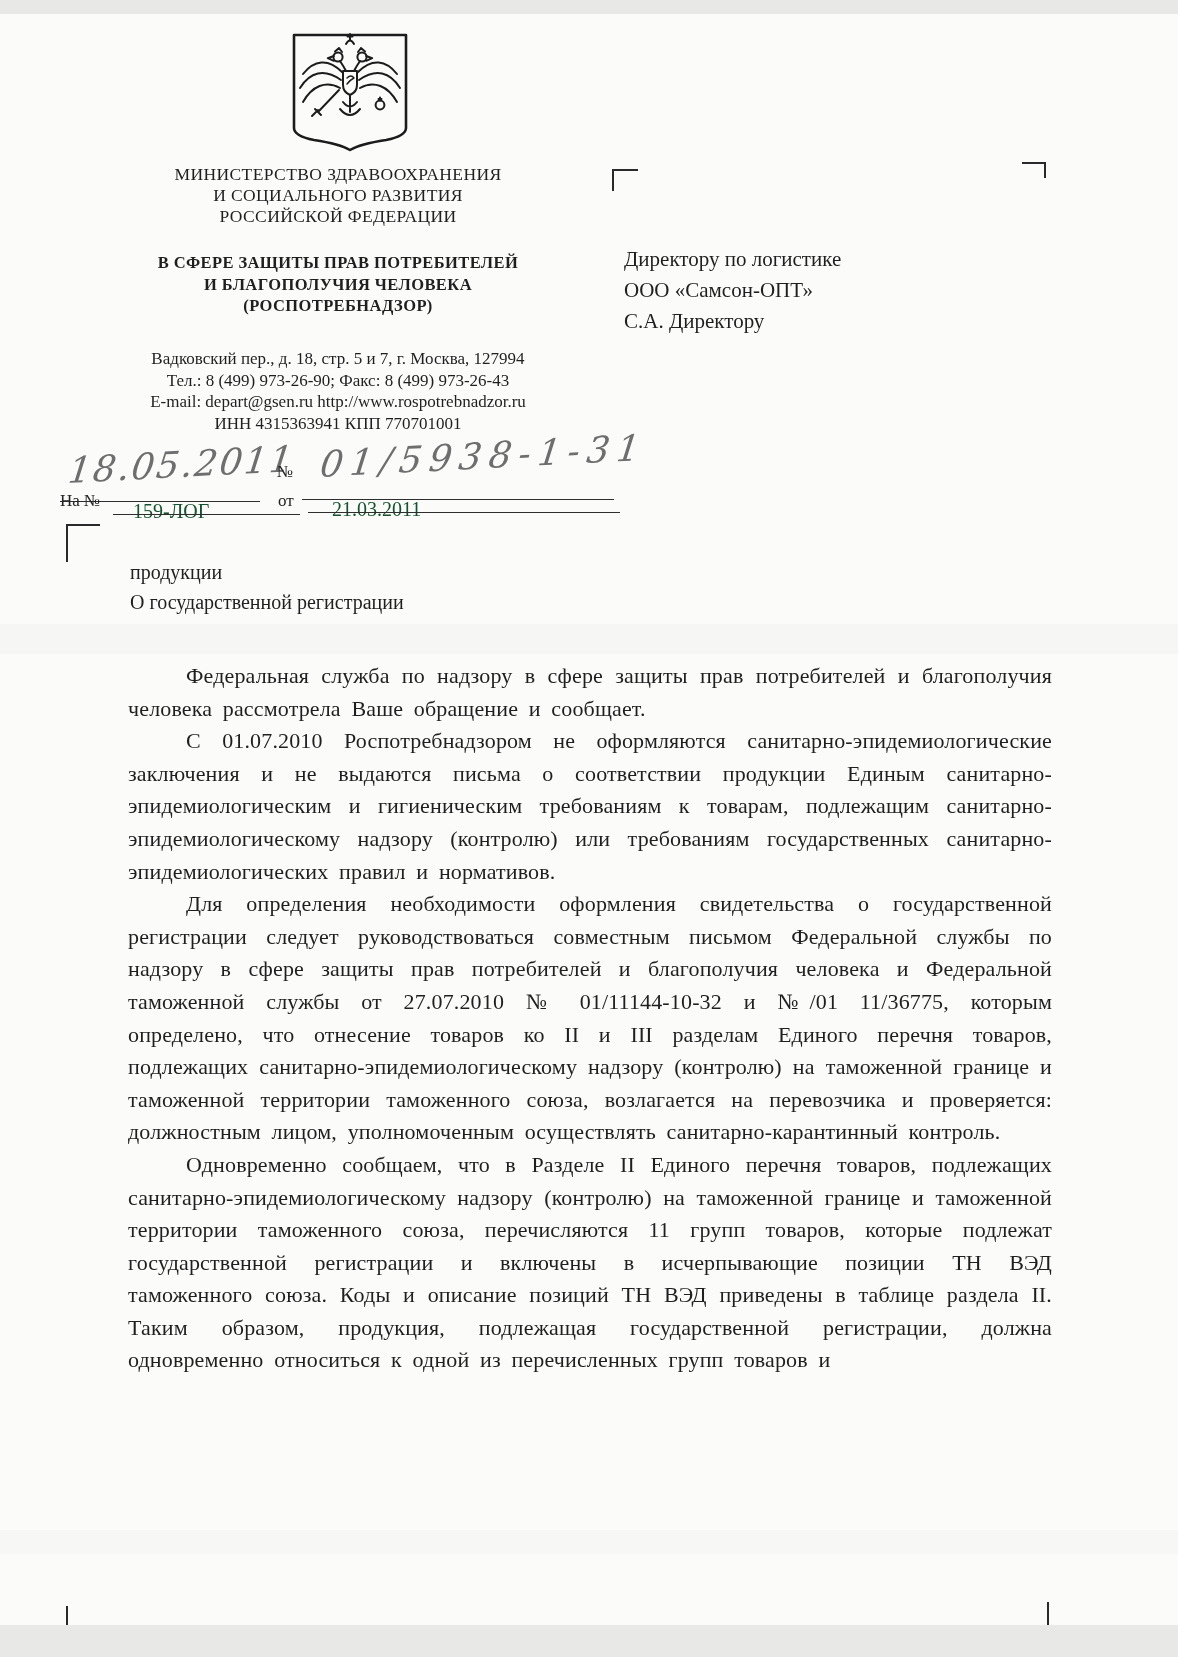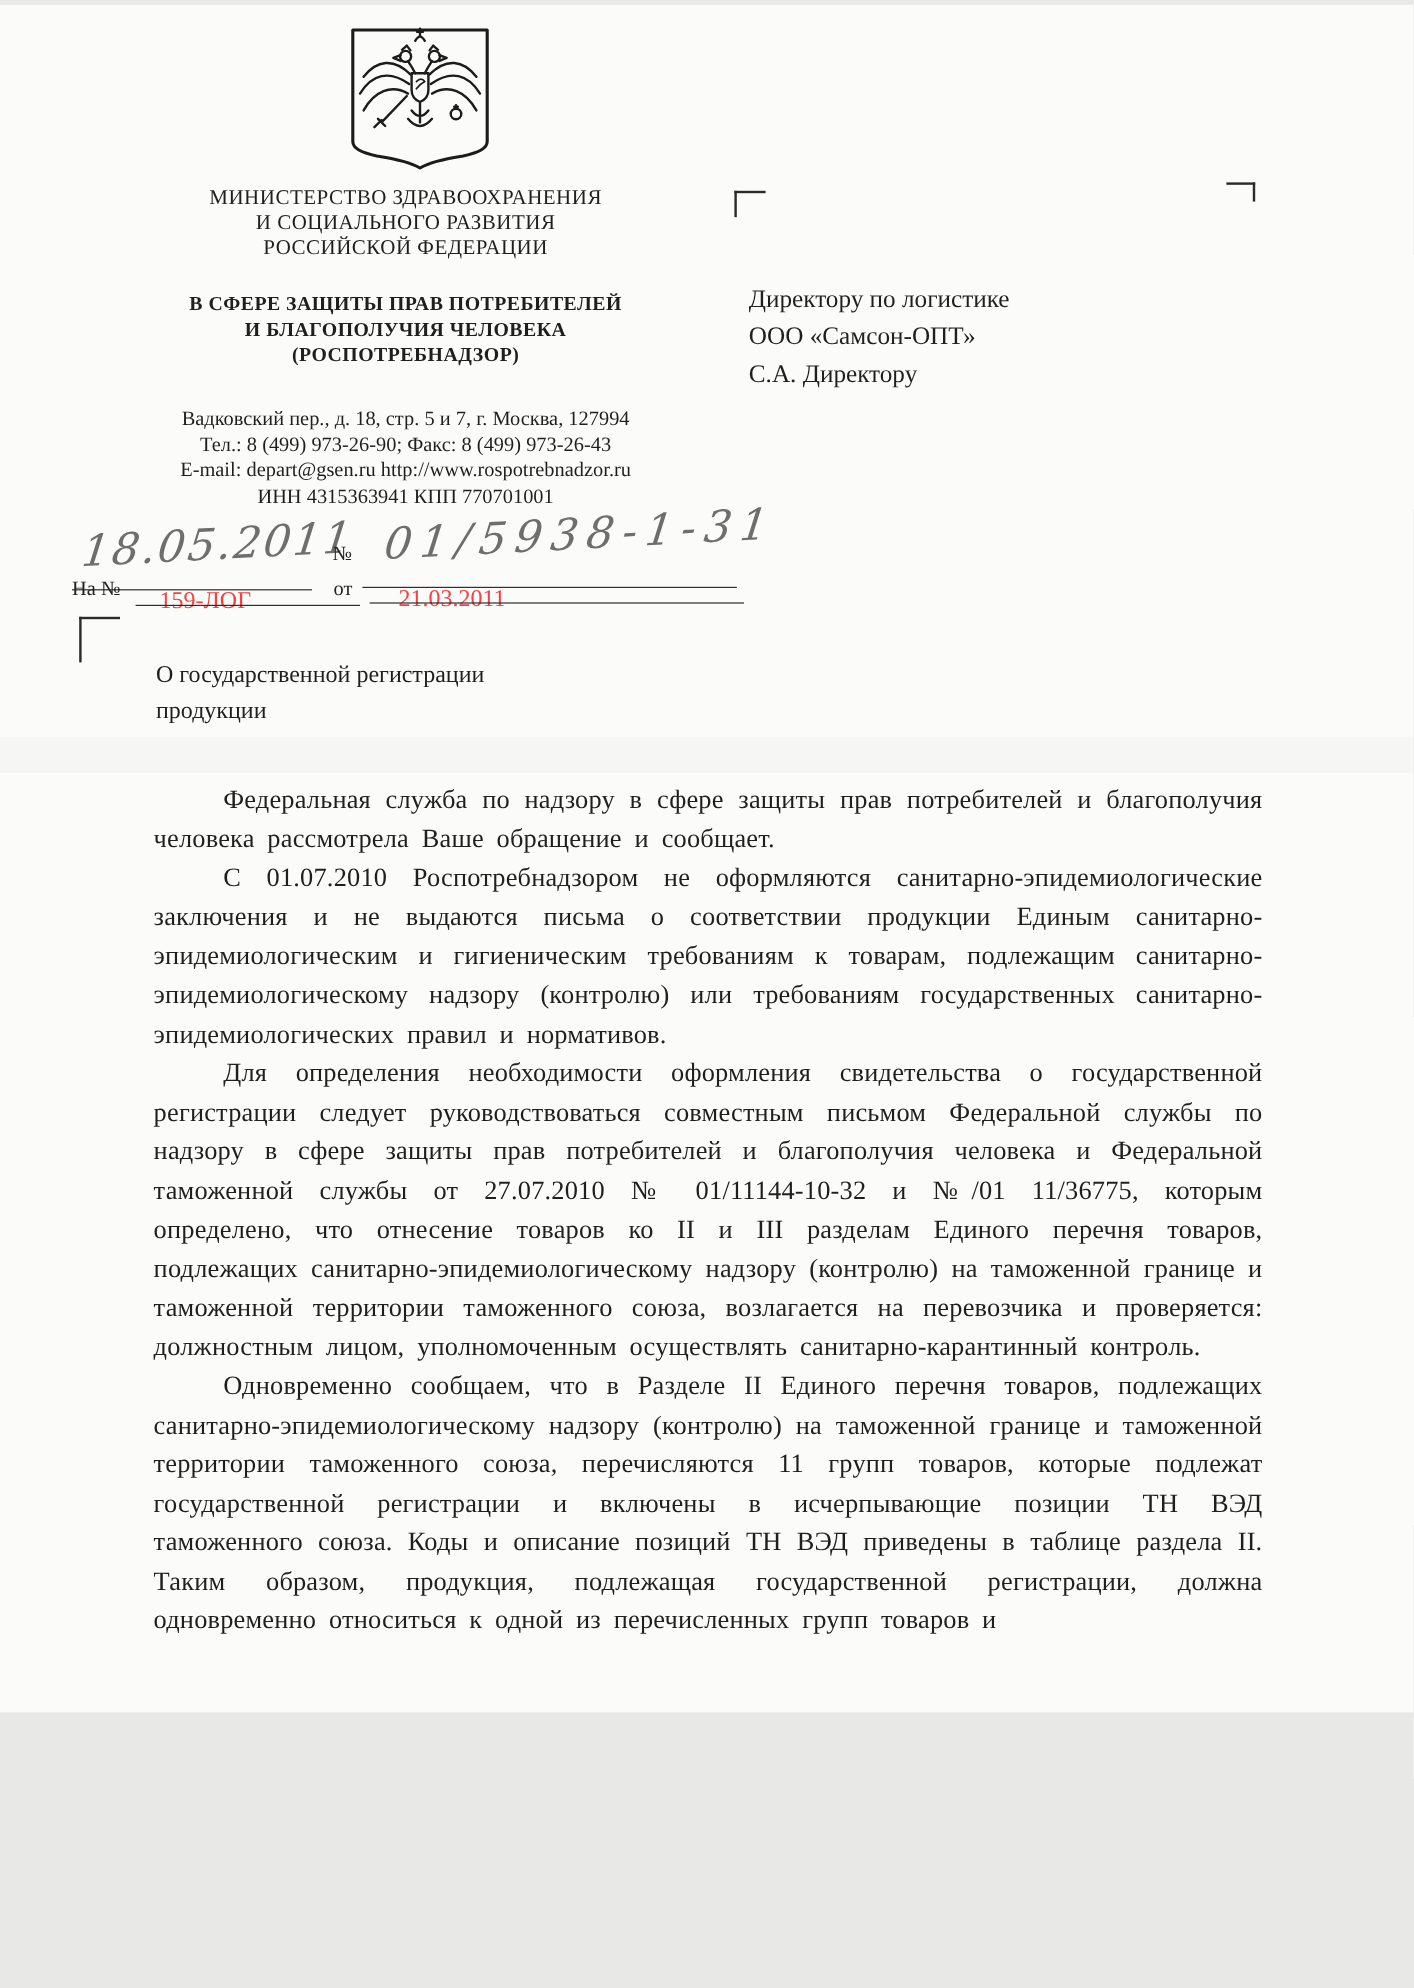--- a/index.html
+++ b/index.html
@@ -1,19 +1,19 @@
 <!DOCTYPE html>
 <html lang="ru"><head>
 <meta charset="utf-8">
 <style>
   html,body{margin:0;padding:0;background:#e8e8e6;}
   .page{
     position:relative;
-    width:1178px;height:1423px;
-    margin:4px auto;
+    width:1178px;height:1611px;
+    margin:14px auto;
     background:#fbfbf9;
     overflow:hidden;
     font-family:"Liberation Serif", serif;
     color:#1f1f1f;
   }
   
   .scan-band{position:absolute;left:0;right:0;background:#8a8a84;pointer-events:none;}
   .scan-bottom{
     position:absolute;left:0;right:0;top:1649px;height:8px;
     background:linear-gradient(90deg,#5c5c5c 0%,#3f3f3f 10%,#6b6b6b 22%,#474747 38%,#606060 52%,#424242 68%,#676767 84%,#4c4c4c 100%);
@@ -41,21 +41,21 @@
     font-style:italic;color:#6e6e6e;
     font-family:"DejaVu Serif", serif;
     transform:rotate(-3deg) skewX(-10deg);
     transform-origin:left bottom;
     white-space:nowrap;
   }
   .hand-date{left:66px;top:436px;font-size:36px;letter-spacing:2px;}
   .hand-num{left:318px;top:430px;font-size:36px;letter-spacing:7px;}
   .lbl{font-size:17px;color:#222;}
   .rule{border-bottom:1.6px solid #2e2e2e;height:0;}
-  .typed{font-size:20px;color:#ef4444;white-space:nowrap;}
+  .typed{font-size:20px;color:#14532d;white-space:nowrap;}
   
   .subject{left:130px;top:543px;width:420px;font-size:20px;line-height:30px;}
   .body-text{
     left:128px;top:646px;width:924px;
     font-size:22px;line-height:32.6px;
     text-align:justify;word-spacing:5px;letter-spacing:.15px;
   }
   .body-text p{margin:0;text-indent:58px;}
   
   .corner{position:absolute;border-color:#2a2a2a;border-style:solid;border-width:0;}
@@ -137,22 +137,22 @@
   <div class="abs rule" style="left:113px;top:500px;width:187px;"></div>
   <div class="abs rule" style="left:308px;top:498px;width:312px;"></div>
 
   <div class="corner c-tl" style="left:612px;top:155px;width:24px;height:20px;"></div>
   <div class="corner c-tr" style="left:1022px;top:148px;width:22px;height:14px;"></div>
   <div class="corner c-tl" style="left:66px;top:510px;width:32px;height:36px;"></div>
   <div class="corner c-bl" style="left:66px;top:1592px;width:20px;height:25px;"></div>
   <div class="corner c-br" style="left:1030px;top:1588px;width:17px;height:28px;"></div>
 
   <div class="abs subject">
+    <div>продукции</div>
     <div>О государственной регистрации</div>
-    <div>продукции</div>
   </div>
 
   <div class="abs body-text">
     <p>Федеральная служба по надзору в сфере защиты прав потребителей и благополучия человека рассмотрела Ваше обращение и сообщает.</p>
     <p>С 01.07.2010 Роспотребнадзором не оформляются санитарно-эпидемиологические заключения и не выдаются письма о соответствии продукции Единым санитарно-эпидемиологическим и гигиеническим требованиям к товарам, подлежащим санитарно-эпидемиологическому надзору (контролю) или требованиям государственных санитарно-эпидемиологических правил и нормативов.</p>
     <p>Для определения необходимости оформления свидетельства о государственной регистрации следует руководствоваться совместным письмом Федеральной службы по надзору в сфере защиты прав потребителей и благополучия человека и Федеральной таможенной службы от 27.07.2010 № 01/11144-10-32 и №/01 11/36775, которым определено, что отнесение товаров ко II и III разделам Единого перечня товаров, подлежащих санитарно-эпидемиологическому надзору (контролю) на таможенной границе и таможенной территории таможенного союза, возлагается на перевозчика и проверяется: должностным лицом, уполномоченным осуществлять санитарно-карантинный контроль.</p>
     <p>Одновременно сообщаем, что в Разделе II Единого перечня товаров, подлежащих санитарно-эпидемиологическому надзору (контролю) на таможенной границе и таможенной территории таможенного союза, перечисляются 11 групп товаров, которые подлежат государственной регистрации и включены в исчерпывающие позиции ТН ВЭД таможенного союза. Коды и описание позиций ТН ВЭД приведены в таблице раздела II. Таким образом, продукция, подлежащая государственной регистрации, должна одновременно относиться к одной из перечисленных групп товаров и</p>
   </div>
 
 </div>

